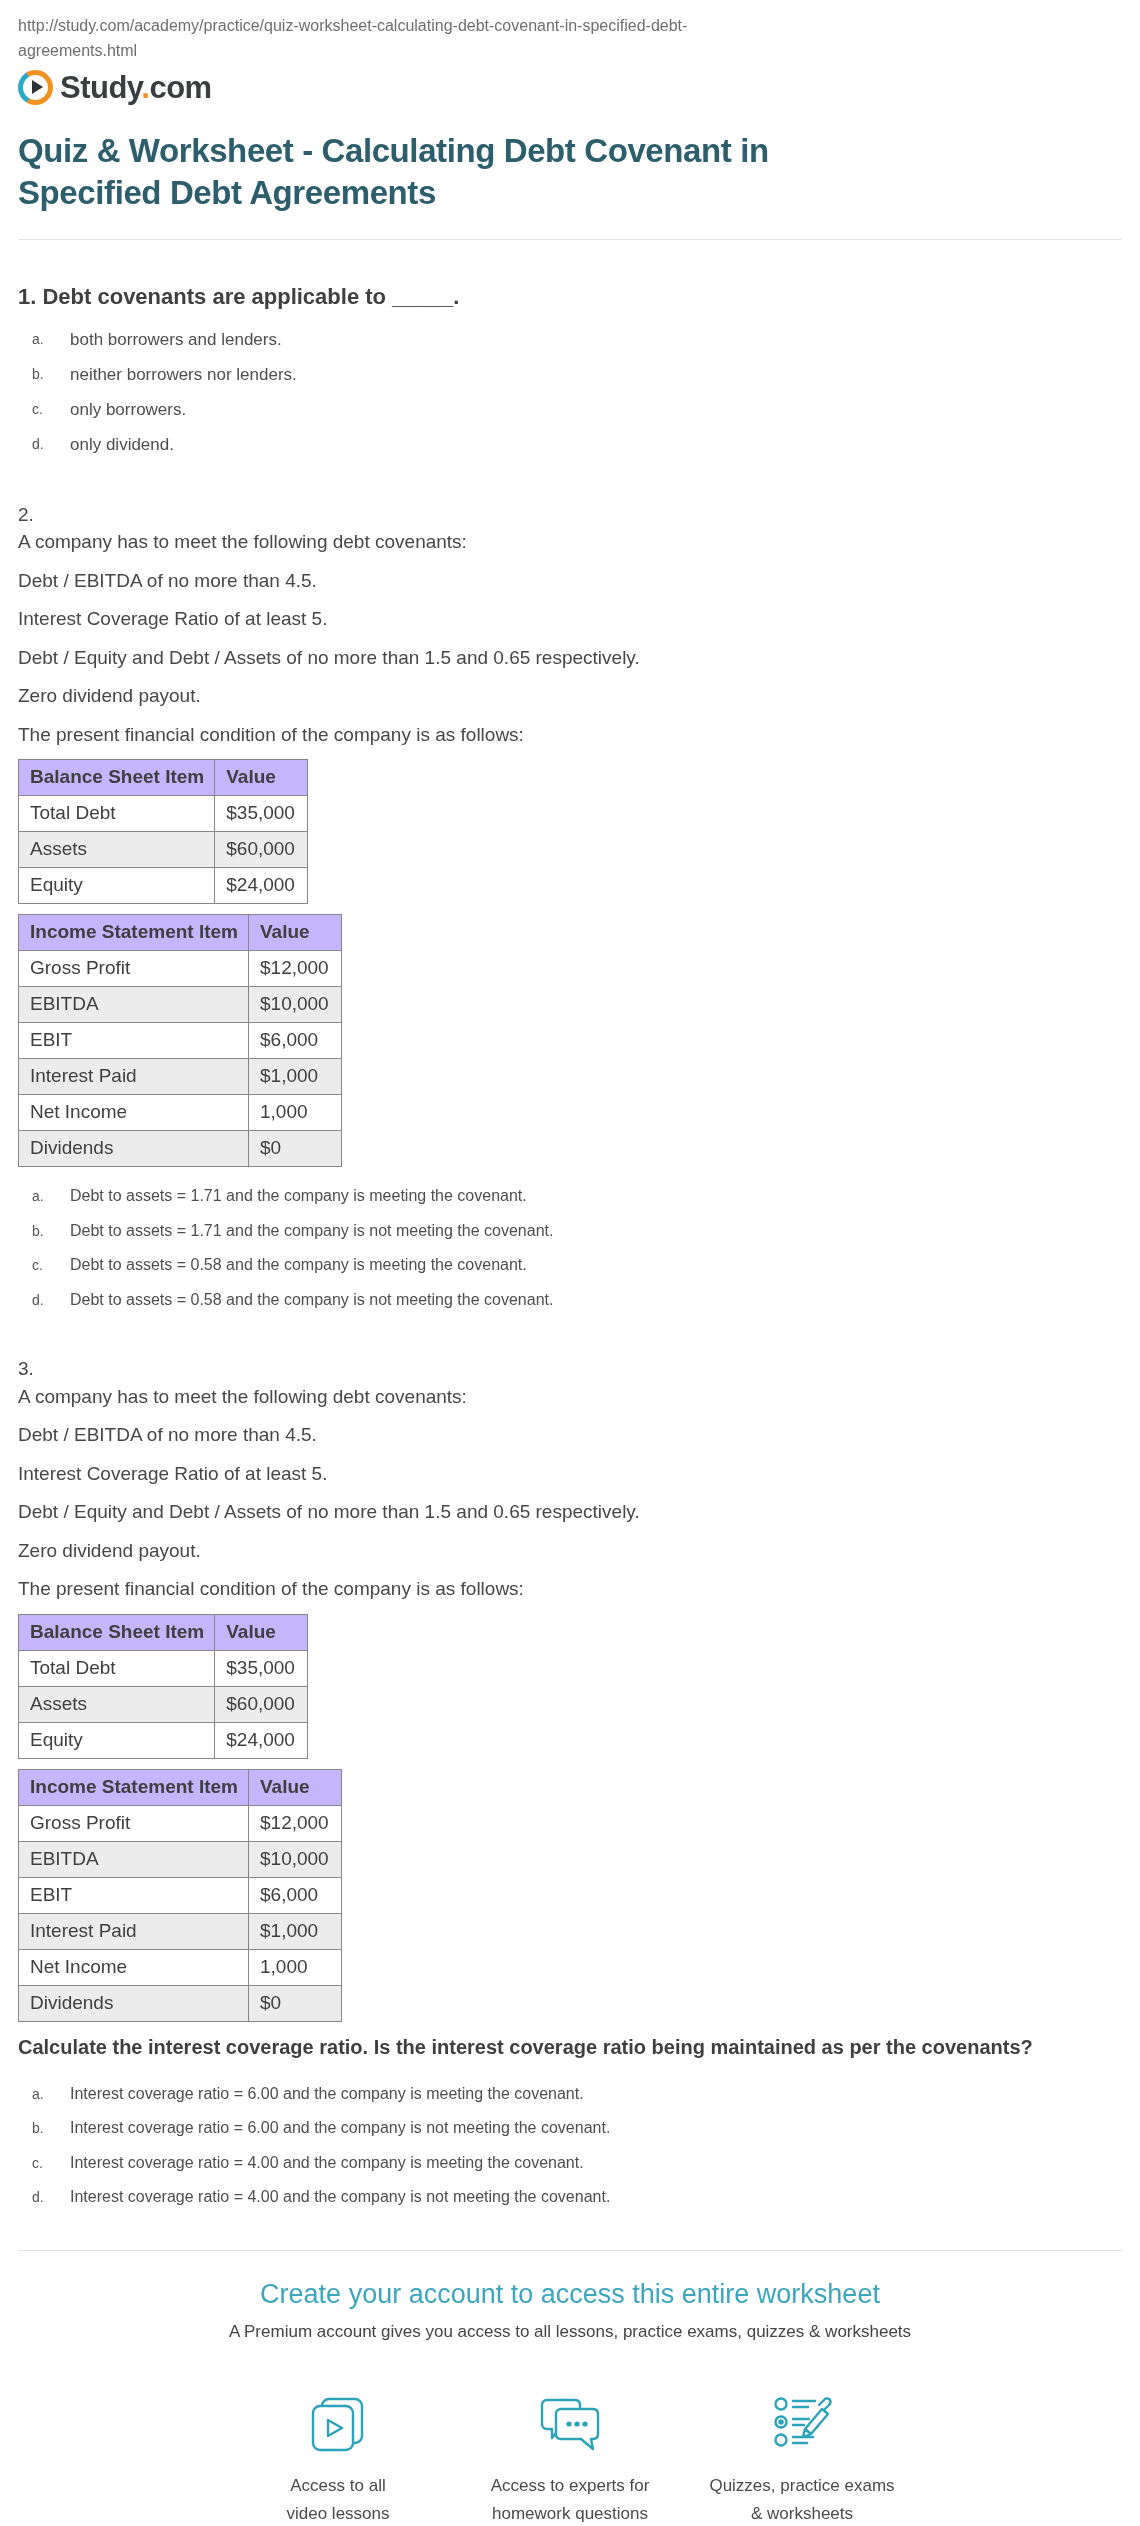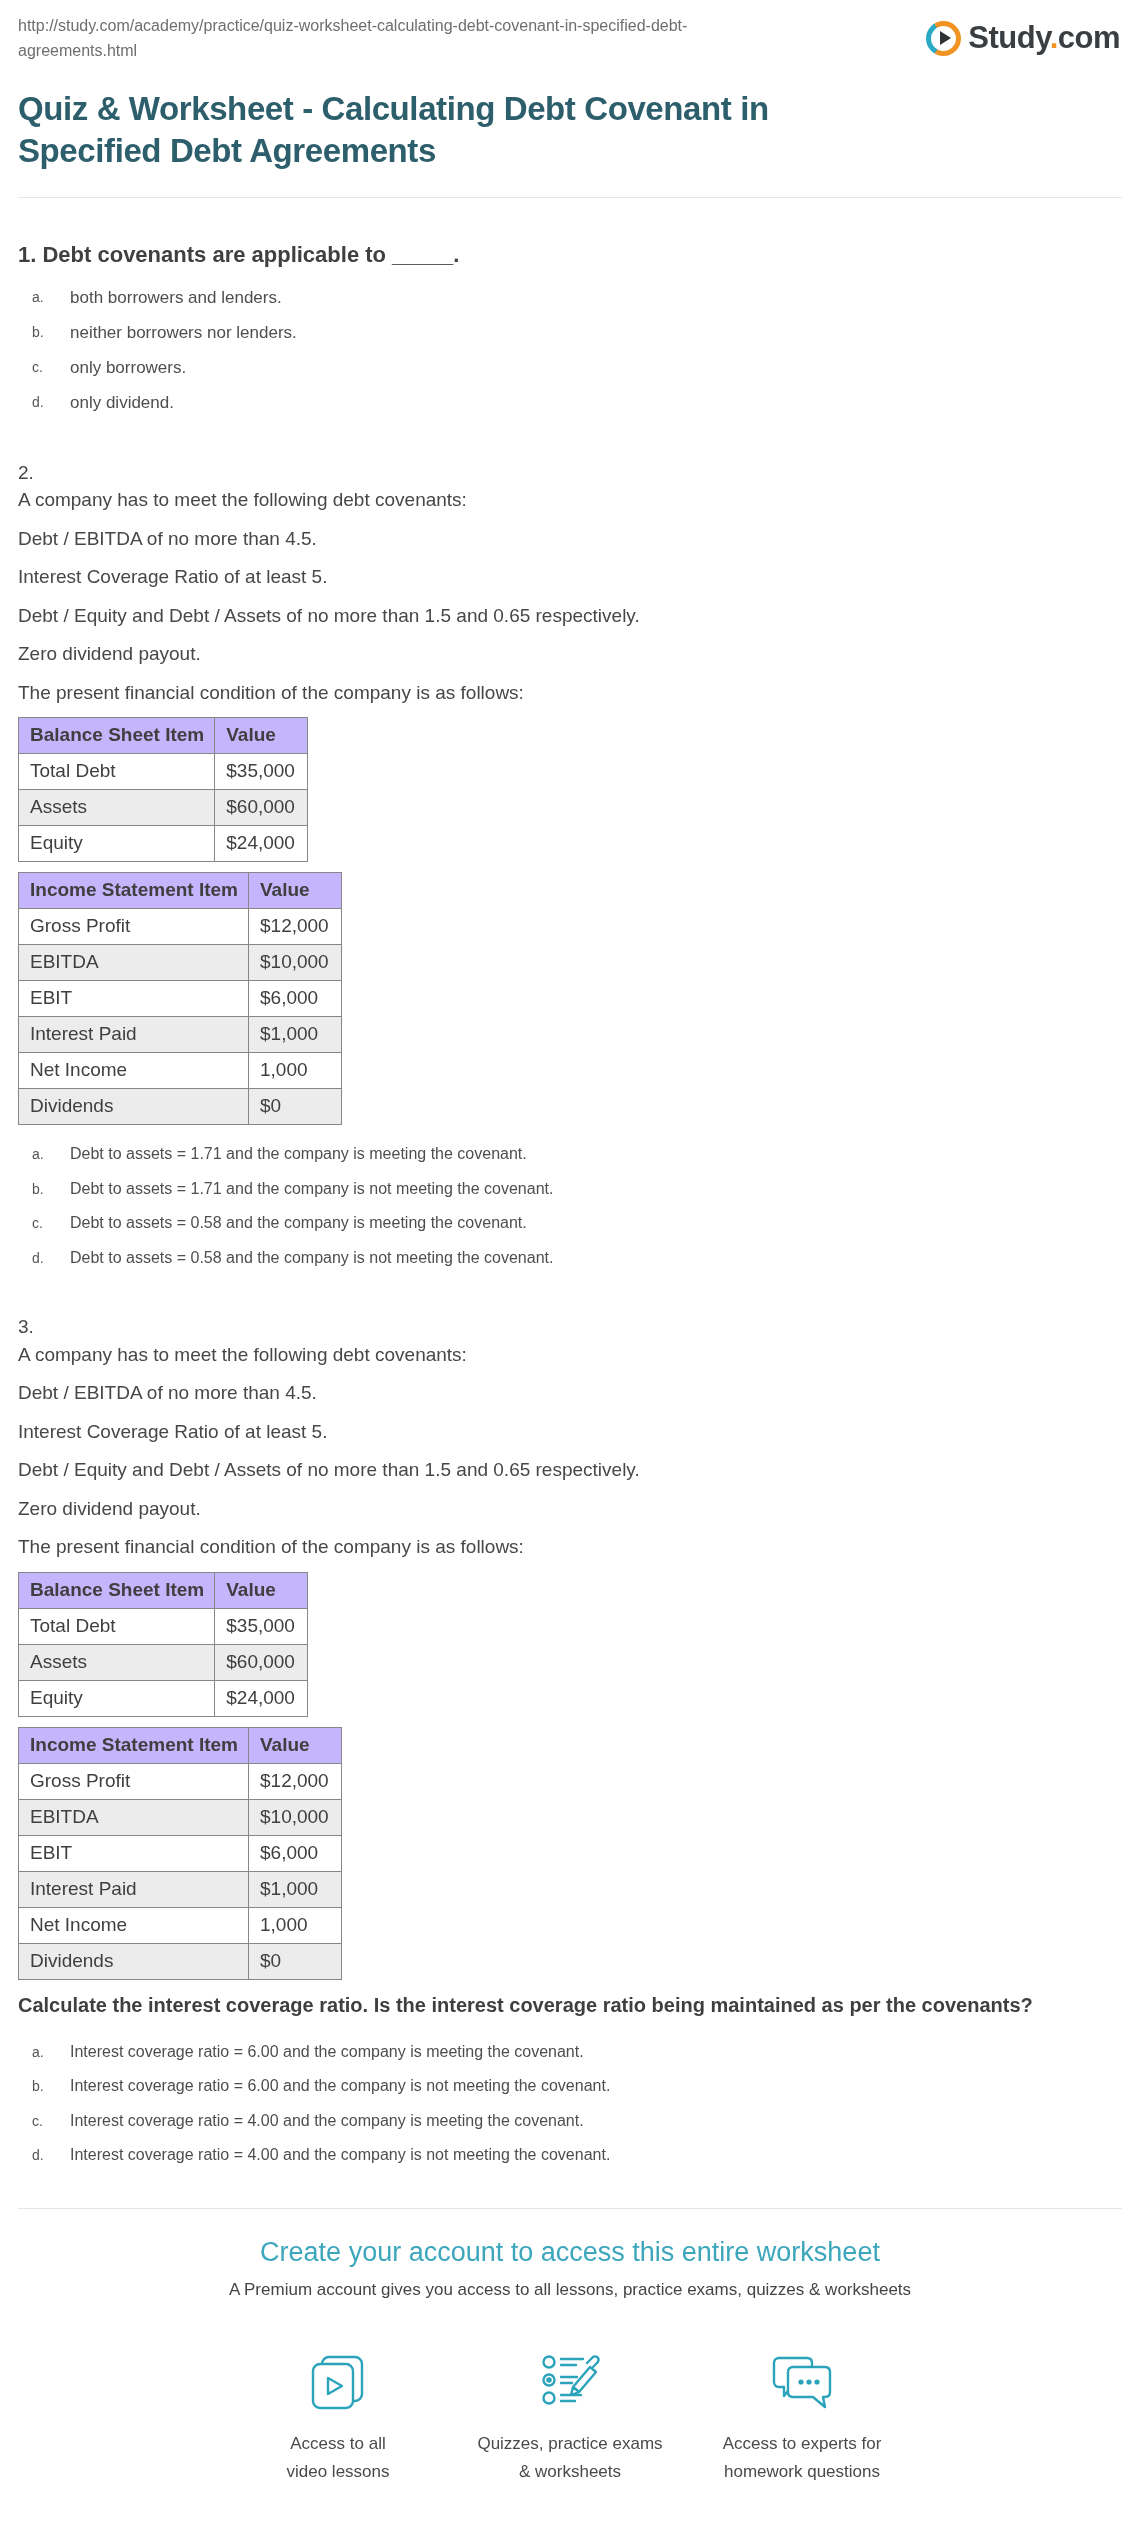--- a/index.html
+++ b/index.html
@@ -6,21 +6,21 @@
   html, body { margin: 0; padding: 0; background: #fff; }
   body {
     width: 1140px;
     min-height: 2526px;
     font-family: "Liberation Sans", "DejaVu Sans", sans-serif;
     color: #474747;
   }
   .page { width: 1140px; padding: 14px 18px 0 18px; }
 
   
-  .topbar { display: flex; justify-content: space-between; align-items: flex-start; }
+  .topbar { display: flex; justify-content: space-between; align-items: flex-start; flex-direction: column; }
   .url {
     font-size: 16px; line-height: 1.55; color: #6e6e6e;
     white-space: pre-line; max-width: 880px; overflow-wrap: anywhere;
   }
   .logo { display: flex; align-items: center; gap: 7px; margin-top: 6px; margin-right: 2px; cursor: pointer; }
   .logo-circle {
     width: 35px; height: 35px; border-radius: 50%; position: relative; flex: none;
     background: conic-gradient(from 210deg, #2aa9c5 0 118deg, #f19322 118deg 360deg);
   }
   .logo-circle::before { content: ""; position: absolute; inset: 5px; background: #fff; border-radius: 50%; }
@@ -298,20 +298,34 @@
       <div class="feature">
         <svg width="66" height="62" viewBox="0 0 66 62">
           <g fill="none" stroke="#2ba3bb" stroke-width="2.4" stroke-linejoin="round" stroke-linecap="round">
             <rect x="17" y="5" width="40" height="44" rx="7"></rect>
             <rect x="8" y="12" width="40" height="44" rx="7" fill="#ffffff"></rect>
             <path d="M23 26 L23 42 L37 34 Z"></path>
           </g>
         </svg>
         <div class="feature-label">Access to all
 video lessons</div>
+      </div>
+
+      <div class="feature">
+        <svg width="70" height="62" viewBox="0 0 70 62">
+          <g fill="none" stroke="#2ba3bb" stroke-width="2.4" stroke-linejoin="round" stroke-linecap="round">
+            <path d="M12 6 H40 C43 6 45 8 45 11 V30 C45 33 43 35 40 35 H24 L17 44 L17 35 H12 C9 35 7 33 7 30 V11 C7 8 9 6 12 6 Z"></path>
+            <path d="M26 15 H58 C61 15 63 17 63 20 V40 C63 43 61 45 58 45 H56 L58 55 L46 45 H26 C23 45 21 43 21 40 V20 C21 17 23 15 26 15 Z" fill="#ffffff"></path>
+            <circle cx="34" cy="30" r="2.6" fill="#2ba3bb" stroke="none"></circle>
+            <circle cx="42" cy="30" r="2.6" fill="#2ba3bb" stroke="none"></circle>
+            <circle cx="50" cy="30" r="2.6" fill="#2ba3bb" stroke="none"></circle>
+          </g>
+        </svg>
+        <div class="feature-label">Access to experts for
+homework questions</div>
       </div>
 
       <div class="feature">
         <svg width="66" height="62" viewBox="0 0 66 62">
           <g fill="none" stroke="#2ba3bb" stroke-width="2.4" stroke-linejoin="round" stroke-linecap="round">
             <circle cx="12" cy="10" r="5.5"></circle>
             <circle cx="12" cy="28" r="5.5"></circle>
             <circle cx="12" cy="46" r="5.5"></circle>
             <circle cx="12" cy="28" r="1.6" fill="#2ba3bb"></circle>
             <path d="M24 7 L46 7"></path>
@@ -322,31 +336,17 @@
             <path d="M24 49 L38 49"></path>
             <path d="M36 35 L53 15 L59 20 L42 40 Z" fill="#ffffff"></path>
             <path d="M36 35 L34 43 L42 40 Z" fill="#ffffff"></path>
             <path d="M50 11 L56 5 C58 3.5 61 5 61.5 7 C62 9 61 10 59.5 11.5 L56 15"></path>
           </g>
         </svg>
         <div class="feature-label">Quizzes, practice exams
 &amp; worksheets</div>
       </div>
 
-      <div class="feature">
-        <svg width="70" height="62" viewBox="0 0 70 62">
-          <g fill="none" stroke="#2ba3bb" stroke-width="2.4" stroke-linejoin="round" stroke-linecap="round">
-            <path d="M12 6 H40 C43 6 45 8 45 11 V30 C45 33 43 35 40 35 H24 L17 44 L17 35 H12 C9 35 7 33 7 30 V11 C7 8 9 6 12 6 Z"></path>
-            <path d="M26 15 H58 C61 15 63 17 63 20 V40 C63 43 61 45 58 45 H56 L58 55 L46 45 H26 C23 45 21 43 21 40 V20 C21 17 23 15 26 15 Z" fill="#ffffff"></path>
-            <circle cx="34" cy="30" r="2.6" fill="#2ba3bb" stroke="none"></circle>
-            <circle cx="42" cy="30" r="2.6" fill="#2ba3bb" stroke="none"></circle>
-            <circle cx="50" cy="30" r="2.6" fill="#2ba3bb" stroke="none"></circle>
-          </g>
-        </svg>
-        <div class="feature-label">Access to experts for
-homework questions</div>
-      </div>
-
     </div>
 
   </footer>
 
 </div>
 
 </body></html>

